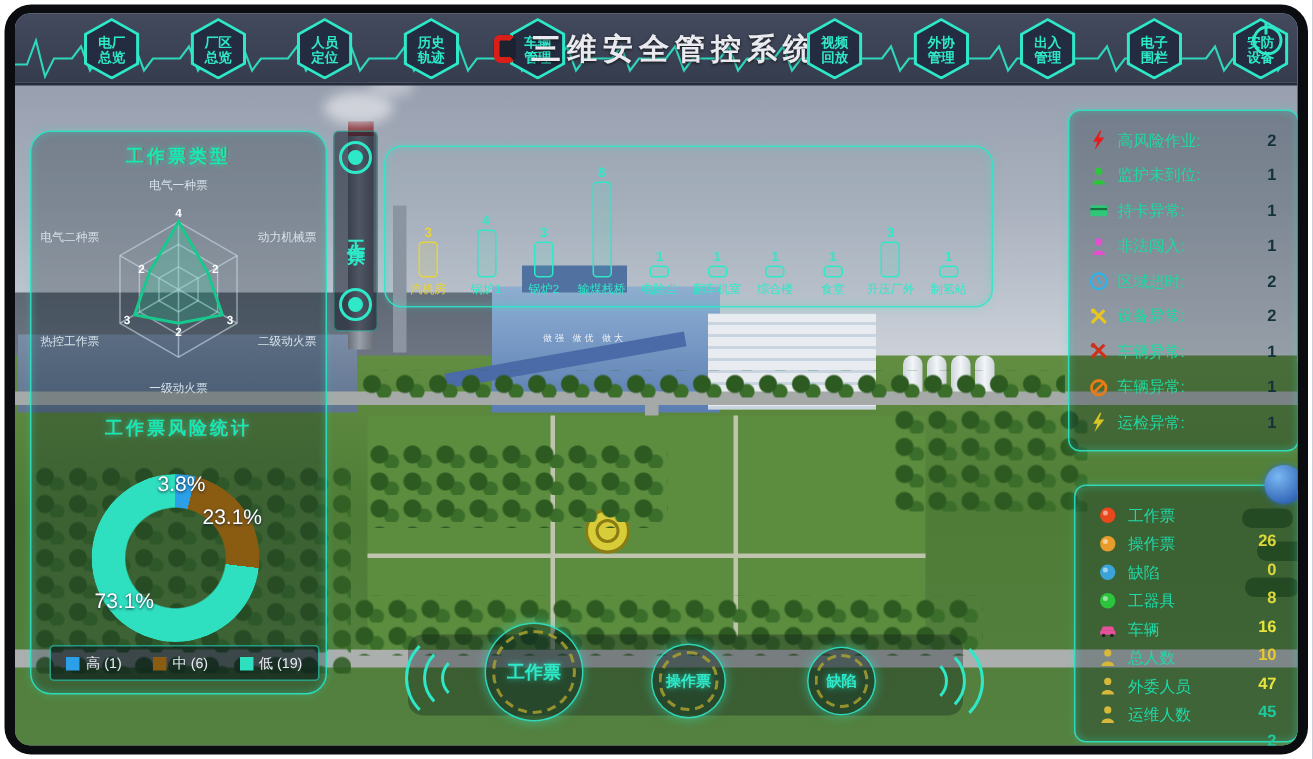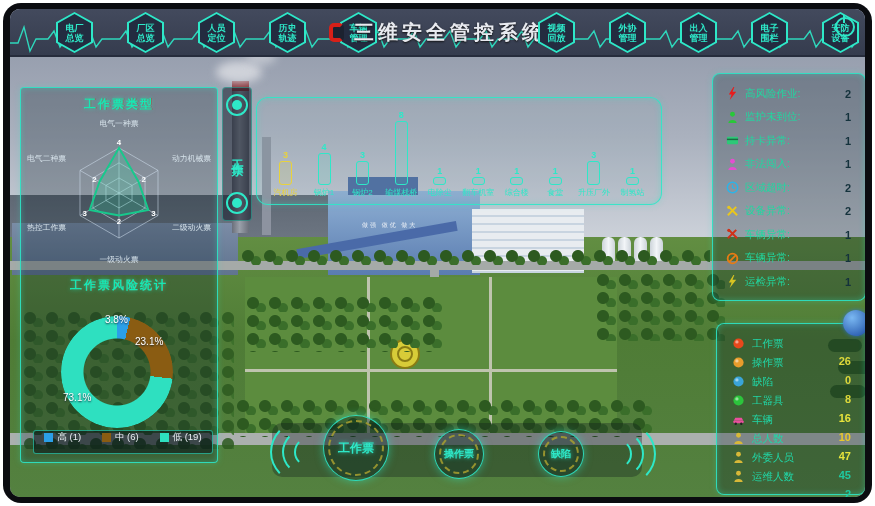--- a/index.html
+++ b/index.html
@@ -71,35 +71,35 @@
   .hex-in span{color:#2ee8c8;font-size:9px;line-height:10px;font-weight:bold;}
   .brand{position:absolute;left:0;right:0;top:0;height:46px;display:flex;align-items:center;justify-content:center;gap:10px;z-index:2;pointer-events:none;}
   .logo{width:15px;height:19px;border:4px solid #d82018;border-right:4px solid rgba(0,0,0,0);border-radius:5px;box-sizing:border-box;background:#1c2230;}
   .app-title{color:#e8eaf0;font-size:20px;font-weight:bold;letter-spacing:4px;text-shadow:0 1px 2px #111;}
   .power{position:absolute;right:10px;top:8px;width:16px;height:16px;border:2px solid #2ee8c8;border-radius:50%;z-index:3;cursor:pointer;}
   .power::before{content:"";position:absolute;left:6px;top:-4px;width:2px;height:8px;background:#2ee8c8;}
 
   
   .panel{position:absolute;border:1px solid rgba(46,232,200,.9);background:rgba(10,28,38,.28);
        box-shadow:0 0 6px rgba(46,232,200,.35) inset,0 0 6px rgba(46,232,200,.25);z-index:20;}
-  .left-panel{left:10px;top:78px;width:196px;height:374px;border-radius:4px;}
+  .left-panel{left:10px;top:78px;width:196px;height:374px;border-radius:14px;}
   .p-title{text-align:center;color:#17e8b4;font-size:12px;font-weight:bold;letter-spacing:2px;
        text-shadow:0 0 4px rgba(23,232,180,.7),1px 0 0 rgba(216,32,24,.5);margin-top:8px;}
   .rsvg{display:block;margin:0 auto;}
   .rring{fill:none;stroke:rgba(210,225,240,.55);stroke-width:1;}
   .rdata{fill:rgba(30,220,160,.20);stroke:#17c98c;stroke-width:2;}
   .rval{fill:#fff;font-size:8px;font-weight:bold;}
   .rcat{fill:#d6e2ea;font-size:8px;}
   .donut-wrap{position:absolute;left:40px;top:228px;width:112px;height:112px;}
   .donut{width:112px;height:112px;border-radius:50%;
        -webkit-mask:radial-gradient(circle,rgba(0,0,0,0) 0 33px,#000 34px);
        mask:radial-gradient(circle,rgba(0,0,0,0) 0 33px,#000 34px);}
-  .pct{position:absolute;color:#fff;font-size:10px;text-shadow:0 1px 2px #123;}
+  .pct{position:absolute;color:#fff;font-size:14px;text-shadow:0 1px 2px #123;}
   .pct0{left:44px;top:-2px;} .pct1{left:74px;top:20px;} .pct2{left:2px;top:76px;}
-  .legend{position:absolute;left:12px;right:4px;bottom:8px;height:22px;display:flex;align-items:flex-start;
+  .legend{position:absolute;left:12px;right:4px;bottom:8px;height:22px;display:flex;align-items:center;
        justify-content:space-around;border:1px solid rgba(46,232,200,.6);background:rgba(5,18,24,.55);border-radius:3px;}
   .leg-item{display:flex;align-items:center;gap:4px;color:#e8eef2;font-size:9.5px;}
   .leg-sw{width:9px;height:9px;display:inline-block;}
 
   .wt-tab{position:absolute;left:212px;top:78px;width:30px;height:134px;z-index:21;cursor:pointer;
        background:rgba(18,26,40,.55);border:1px solid rgba(46,232,200,.4);border-radius:4px;
        display:flex;flex-direction:column;align-items:center;justify-content:space-between;padding:6px 0;box-sizing:border-box;}
   .tab-circle{width:18px;height:18px;border:2px solid #2ee8c8;border-radius:50%;position:relative;}
   .tab-circle::after{content:"";position:absolute;inset:4px;border-radius:50%;background:#2ee8c8;}
   .tab-text{writing-mode:vertical-rl;color:#2ee8c8;font-size:12px;letter-spacing:3px;font-weight:bold;}

